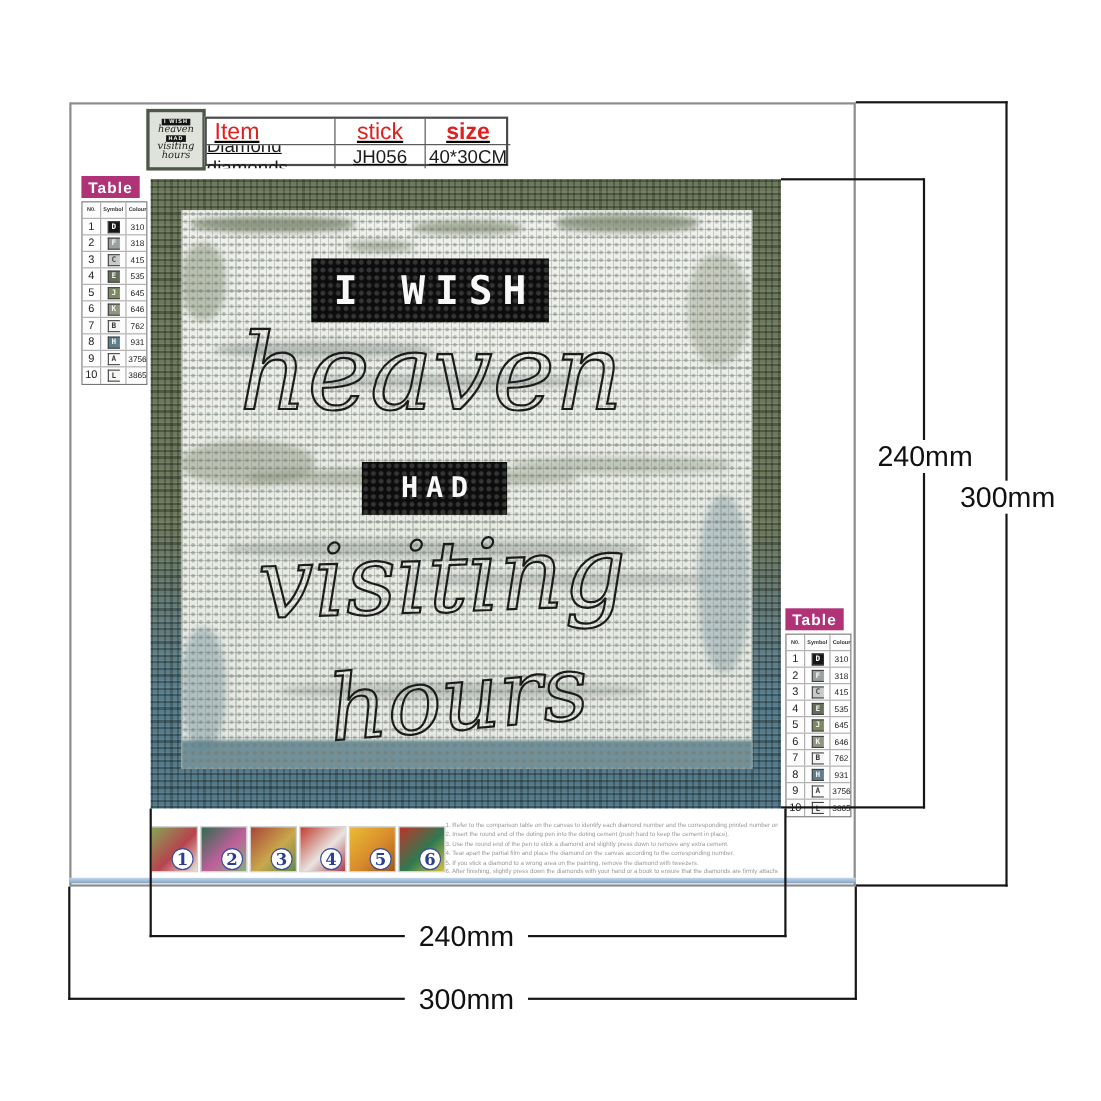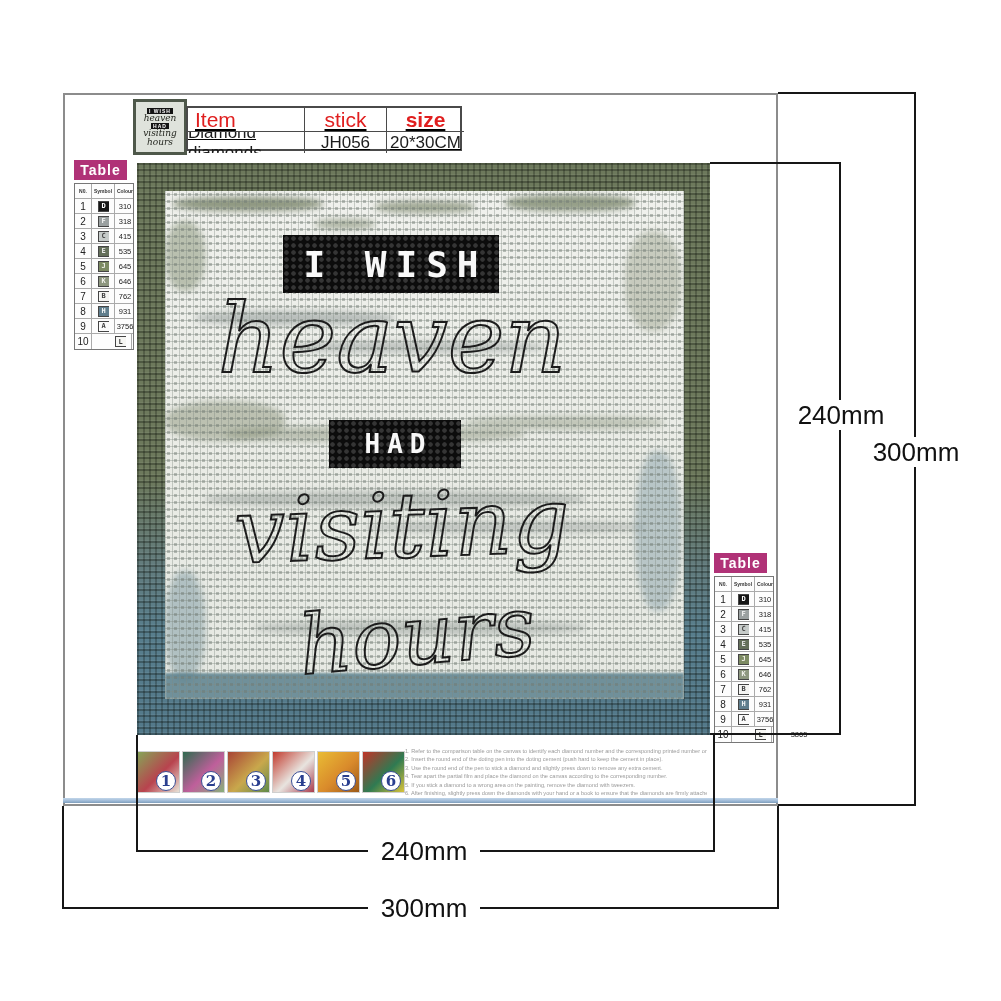--- a/index.html
+++ b/index.html
@@ -27,21 +27,21 @@
   .ith { color:#e01f1f; font-size:21px; }
   .ith.first { justify-content:flex-start; padding-left:7px; }
   .ith.bold { font-weight:bold; }
   .itd { color:#1c1c1c; font-size:17px; }
 
   
   .ctable-title { width:53px; height:20px; background:#b03277; color:#fff; font-weight:bold;
     font-size:14px; display:flex; align-items:center; justify-content:center; letter-spacing:1px; }
   .ctable-body { width:60px; border:1px solid #777; background:#fdfdfd; }
   .crow { display:grid; grid-template-columns:17px 23px 20px; height:15px; border-bottom:1px solid #aaa; }
-  .crow:last-child { border-bottom:none;gap:17px; }
+  .crow:last-child { border-bottom:none; }
   .crow.head { height:15px; }
   .crow span { display:flex; align-items:center; justify-content:center; border-right:1px solid #aaa; overflow:hidden; }
   .crow span:last-child { border-right:none; }
   .chead { font-size:5px; font-weight:bold; color:#333; }
   .cno { font-size:10px; color:#222; }
   .csym { width:11px; height:11px; margin:auto; border:1px solid #444; font-size:7px; font-weight:bold;
     display:flex; align-items:center; justify-content:center; font-family:"DejaVu Sans Mono", monospace; }
   .crow .csym-cell { padding:0; }
   .ccol { font-size:7.5px; color:#222; }
 
@@ -103,21 +103,21 @@
     <span class="scriptword">visiting</span>
     <span class="scriptword">hours</span>
   </div>
 
   <div class="abs item-table">
     <div class="ith first">Item</div>
     <div class="ith">stick</div>
     <div class="ith bold">size</div>
     <div class="itd">Diamond diamonds</div>
     <div class="itd">JH056</div>
-    <div class="itd">20*30CM</div>
+    <div class="itd">40*30CM</div>
   </div>
 
   <div class="abs" style="left:74px; top:160px;">
     <div class="ctable-title">Table</div>
     <div class="ctable-body" style="margin-top:3px;">
       <div class="crow head">
         <span class="chead">N0.</span>
         <span class="chead">Symbol</span>
         <span class="chead">Colour</span>
       </div>

